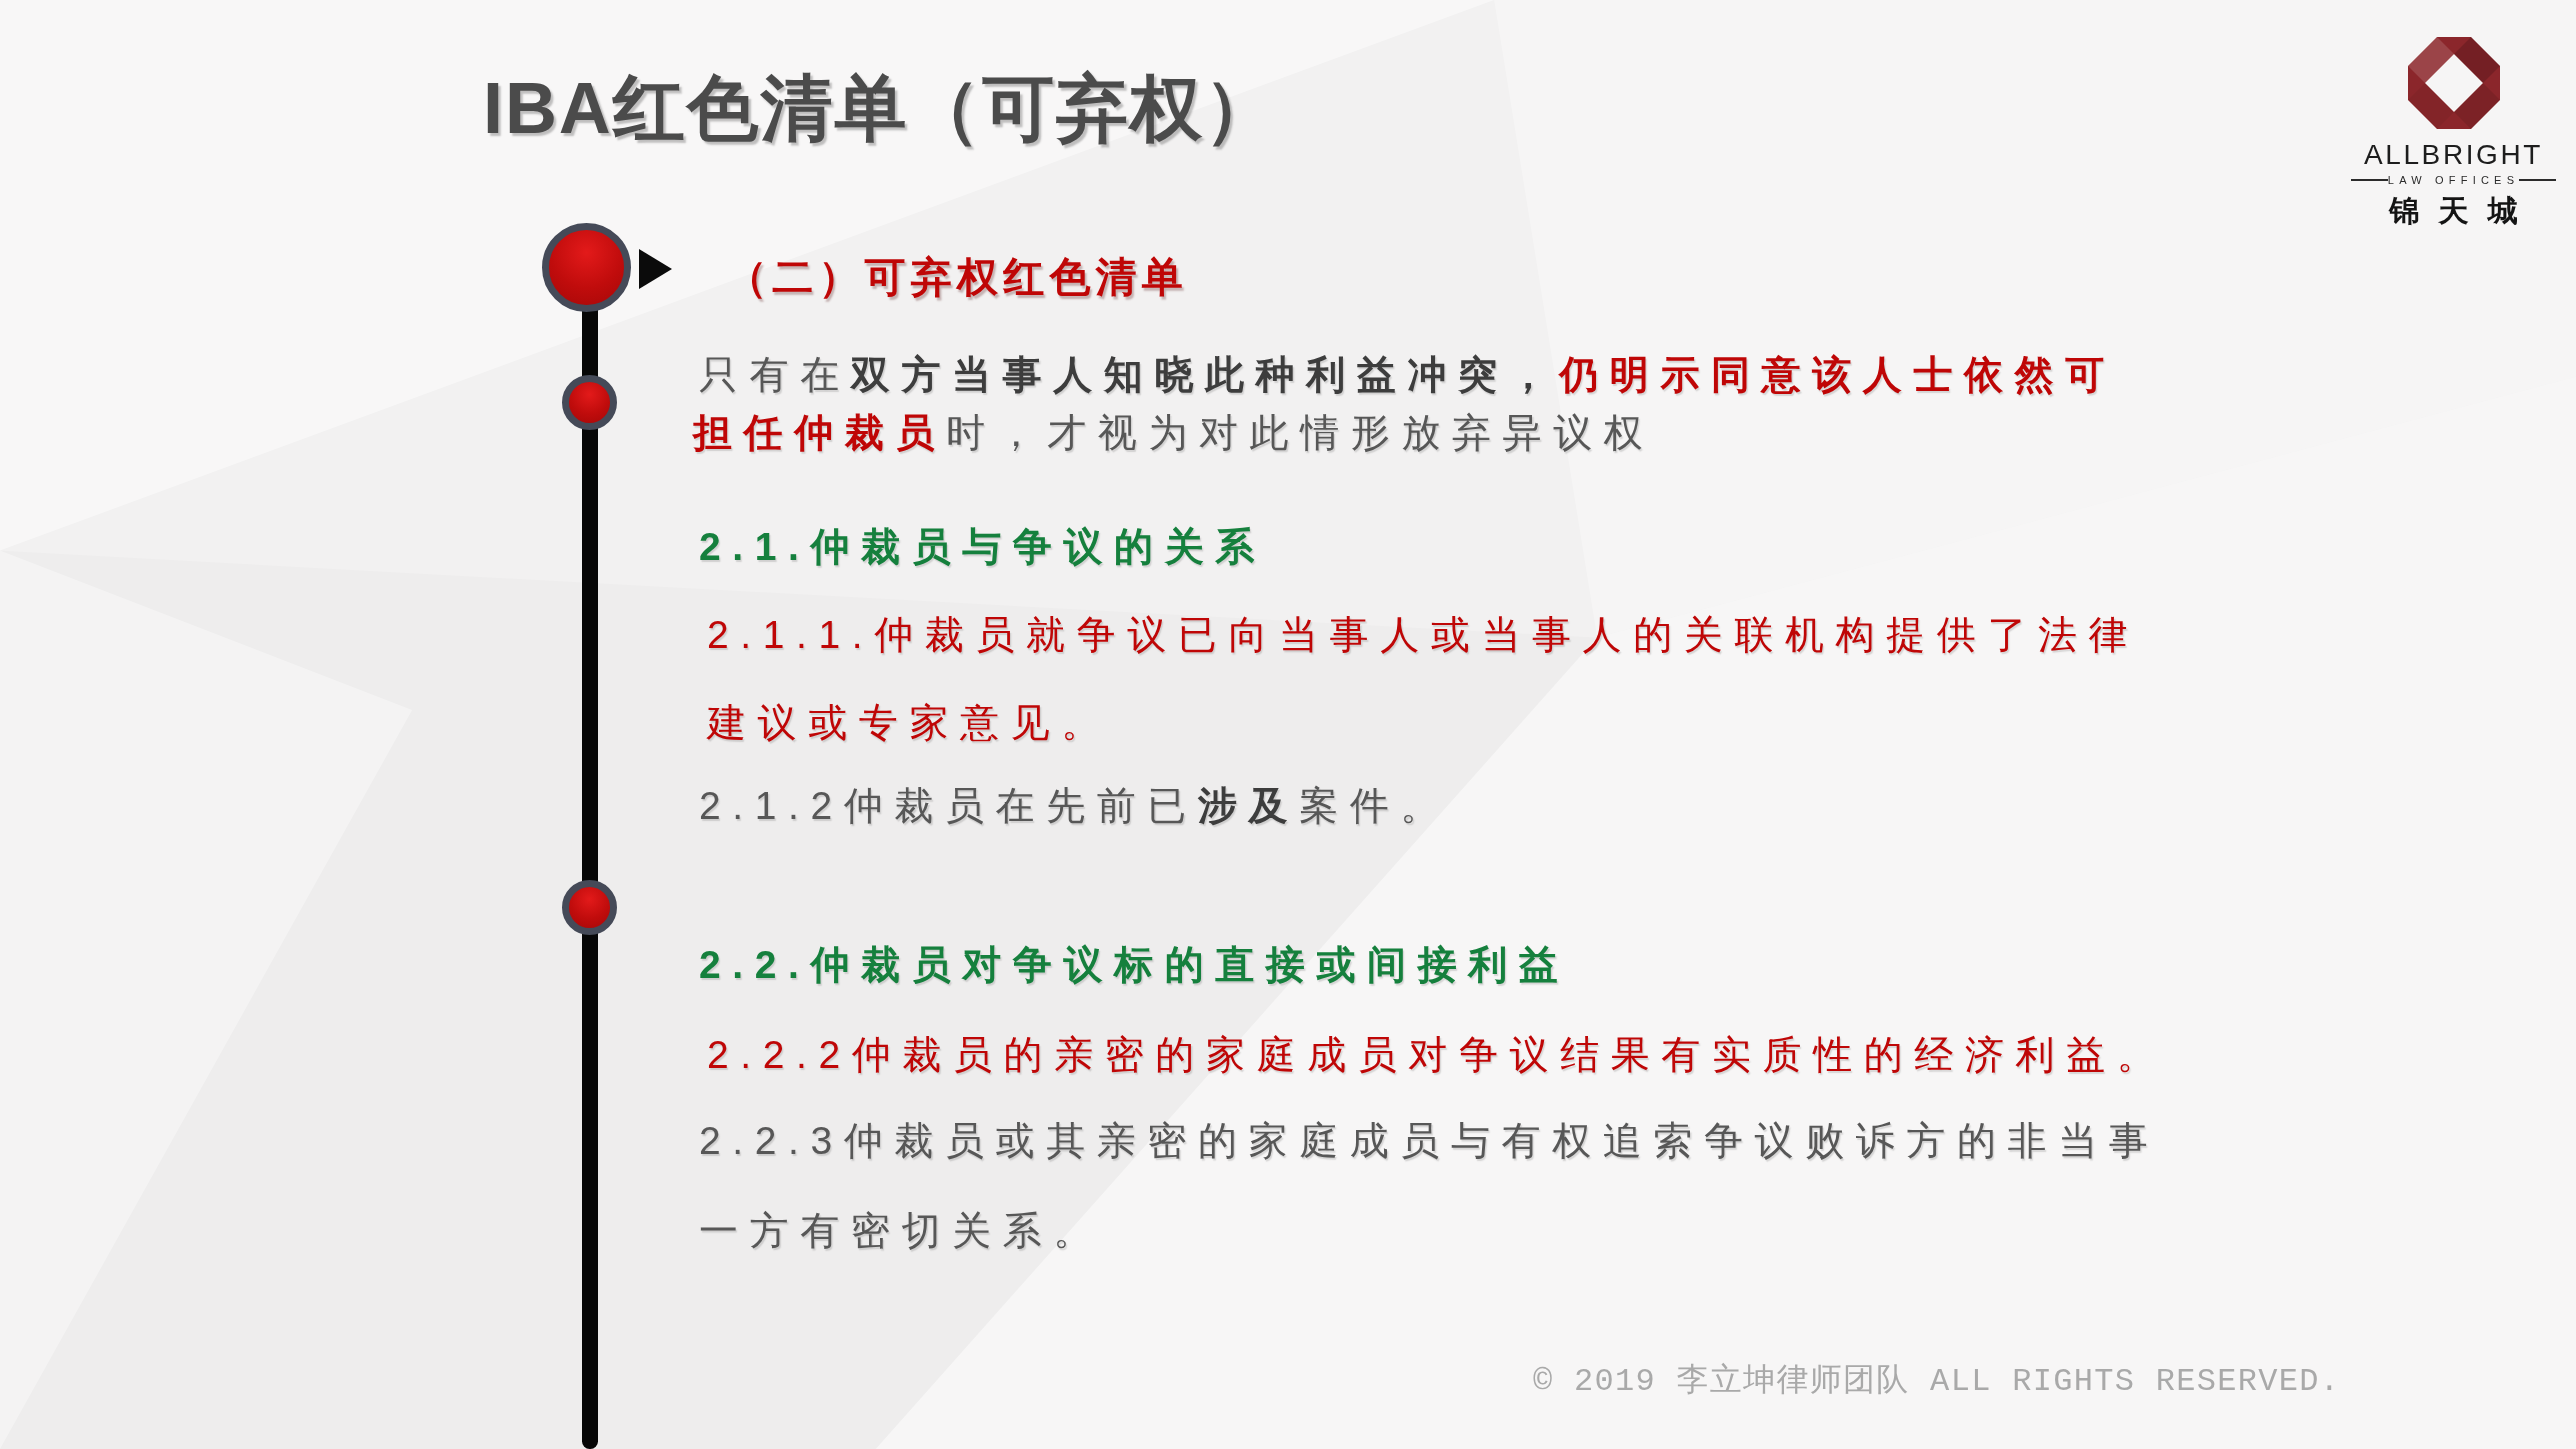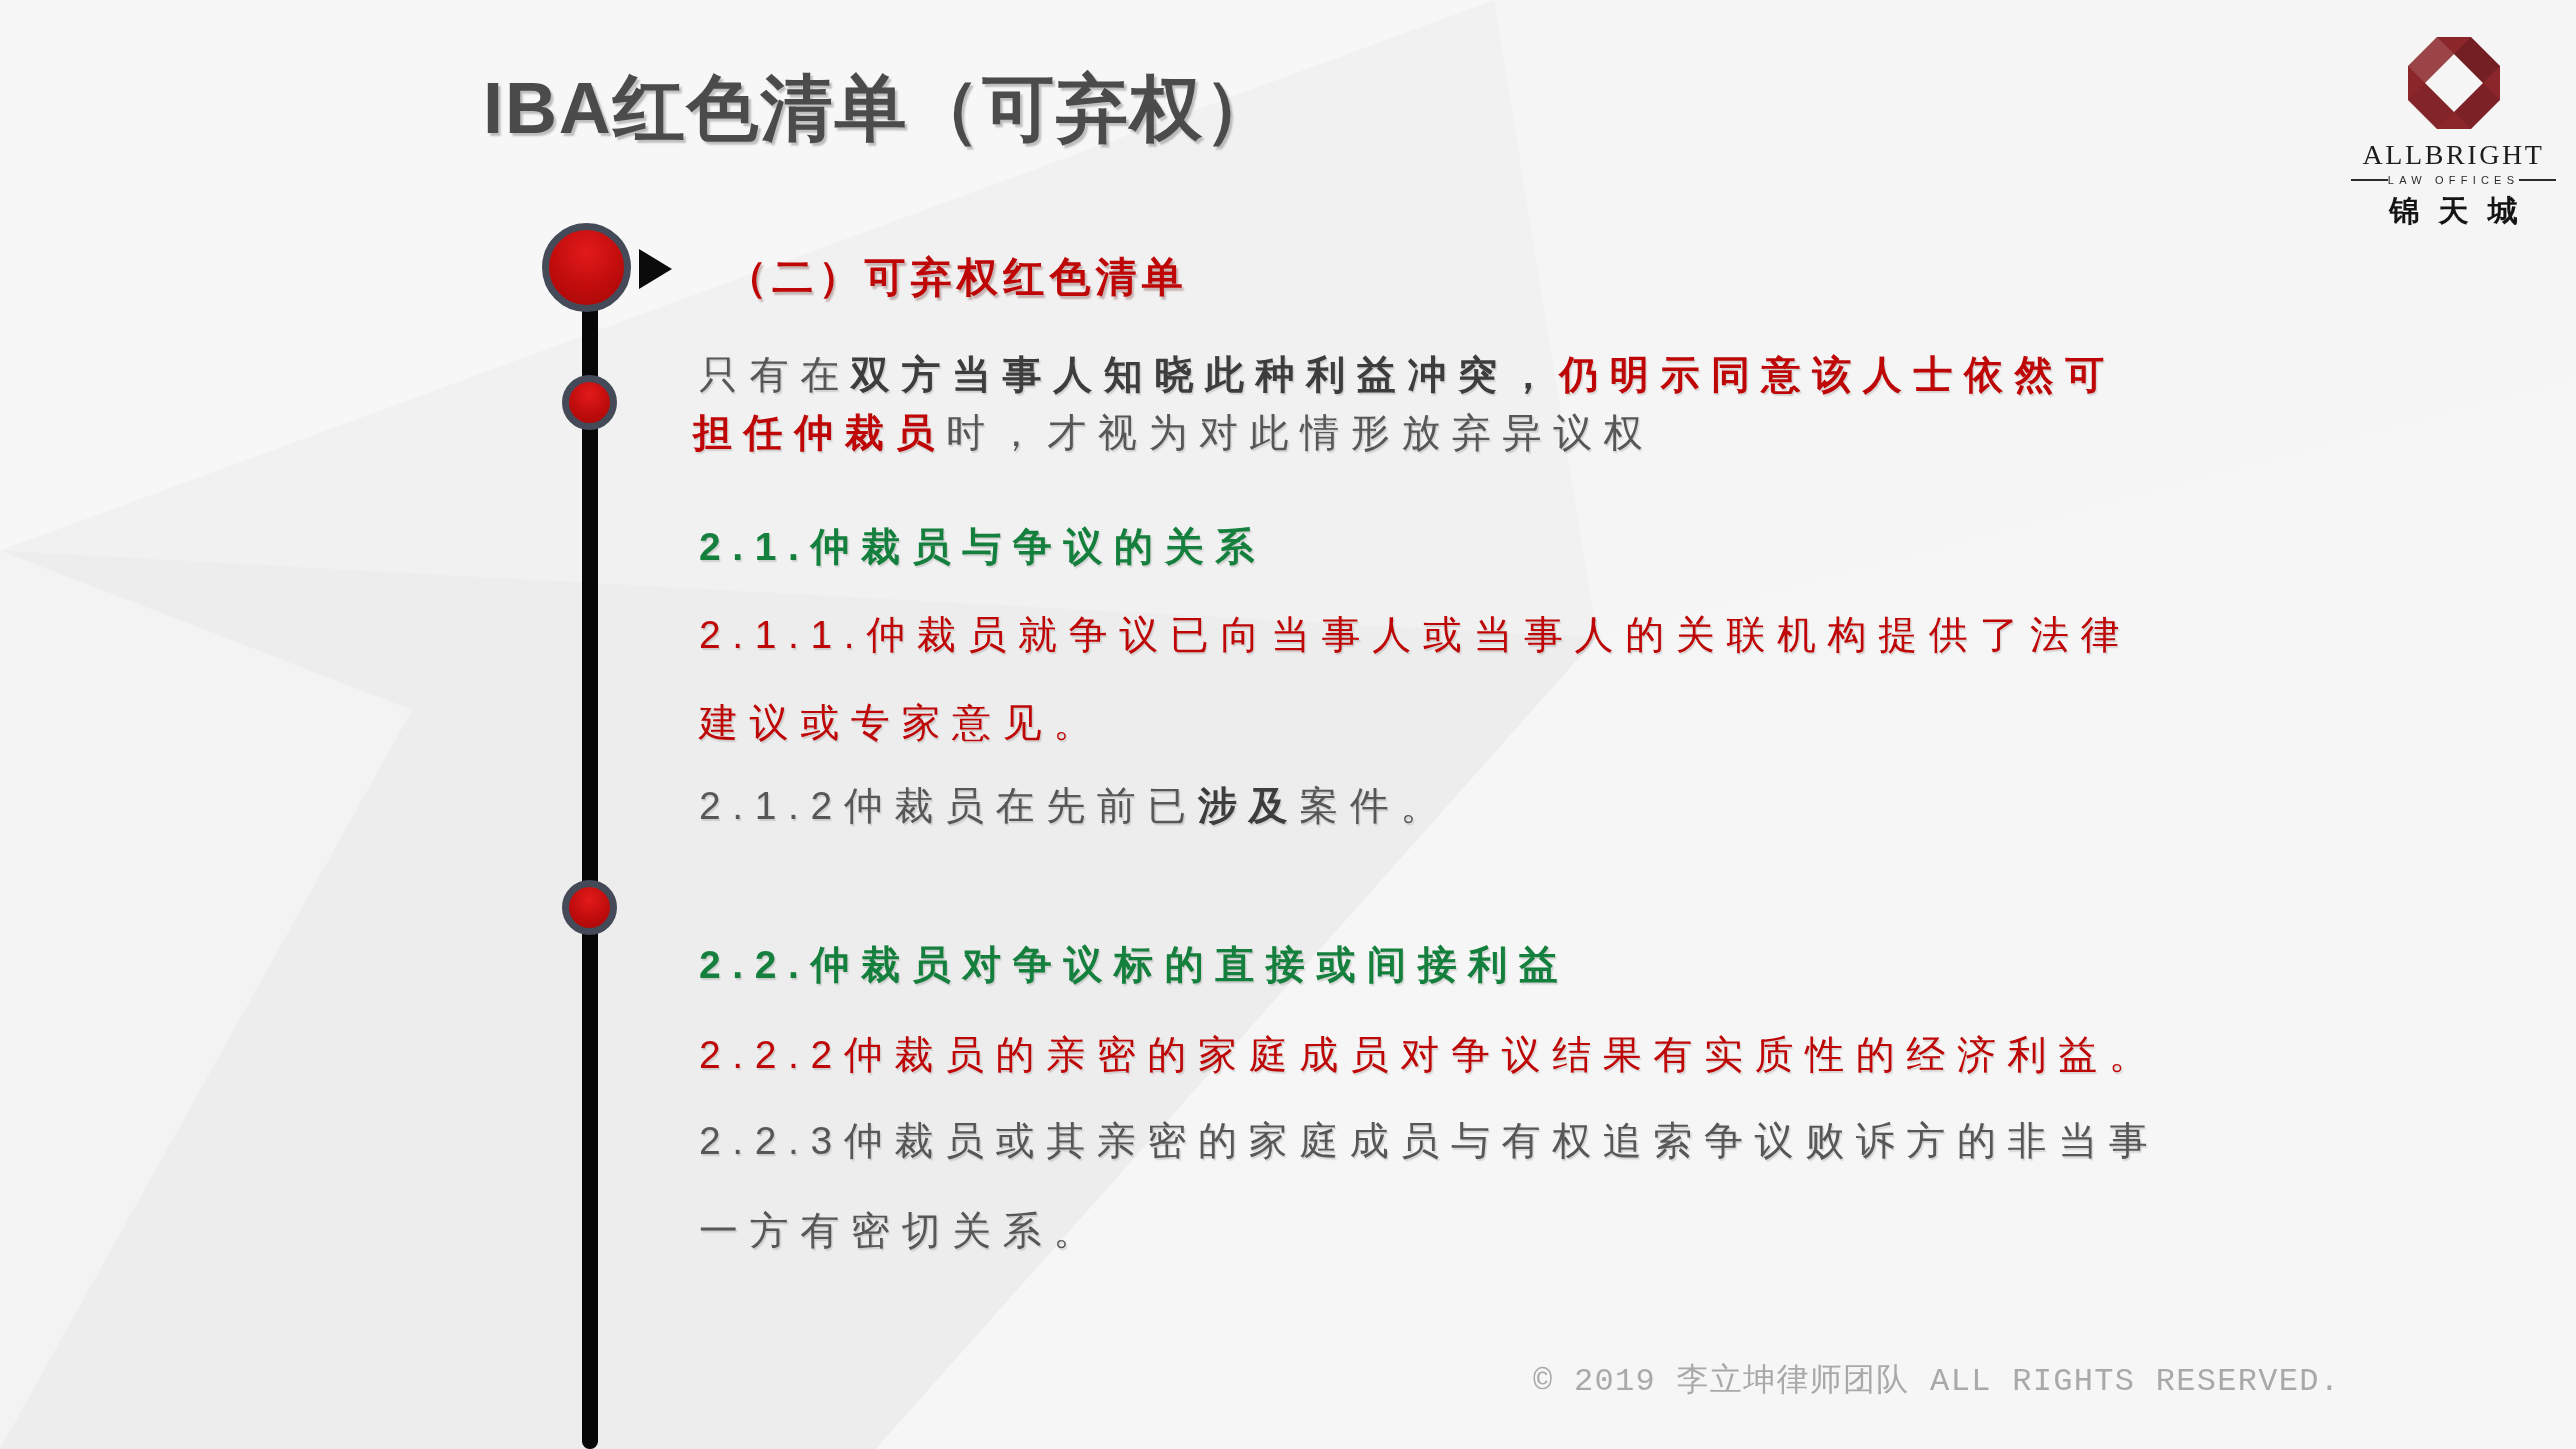--- a/index.html
+++ b/index.html
@@ -44,31 +44,31 @@
     letter-spacing:5.2px;white-space:nowrap;z-index:3;text-shadow:1.9px 2.6px 1.9px rgba(90,30,30,0.30);
   }
 
   .line{
     font-size:39px;letter-spacing:11.6px;white-space:nowrap;z-index:3;
     color:#575757;text-shadow:1.3px 1.9px 1.3px rgba(90,90,90,0.22);
   }
   .run-gray{color:#575757;font-weight:normal;}
   .run-bold{color:#3d3d3d;font-weight:bold;}
   .run-red{color:#bf0606;font-weight:bold;}
-  .red-line{color:#bf0606;}
+  .red-line{color:#bf0606;margin-left:8px;}
   .bold-line{color:#15803d;font-weight:bold;}
 
   .footer{
     left:1533px;top:1358px;font-size:32px;color:#a9a9a9;letter-spacing:1.3px;white-space:nowrap;
     font-family:Liberation Mono, monospace;
   }
 
   
   .logo{left:2331px;top:33px;width:245px;display:flex;flex-direction:column;align-items:center;z-index:3;}
-  .logo-name{margin-top:6.4px;font-size:28px;color:#1d1d1d;letter-spacing:2.6px;font-weight:normal;white-space:nowrap;font-family:Liberation Serif, serif;}
+  .logo-name{margin-top:6.4px;font-size:28px;color:#1d1d1d;letter-spacing:2.6px;font-weight:normal;white-space:nowrap;}
   .logo-subrow{margin-top:2.6px;display:flex;align-items:center;gap:0;}
   .logo-rule{width:37px;height:1.3px;background:#2b2b2b;}
   .logo-sub{font-size:11px;color:#2b2b2b;letter-spacing:5.2px;white-space:nowrap;}
   .logo-cn{margin-top:5.2px;font-size:30px;color:#141414;letter-spacing:19.3px;margin-left:19.3px;white-space:nowrap;font-weight:bold;}
 </style>
 </head>
 <body>
 
 <div class="facet f1"></div>
 <div class="facet f2"></div>

